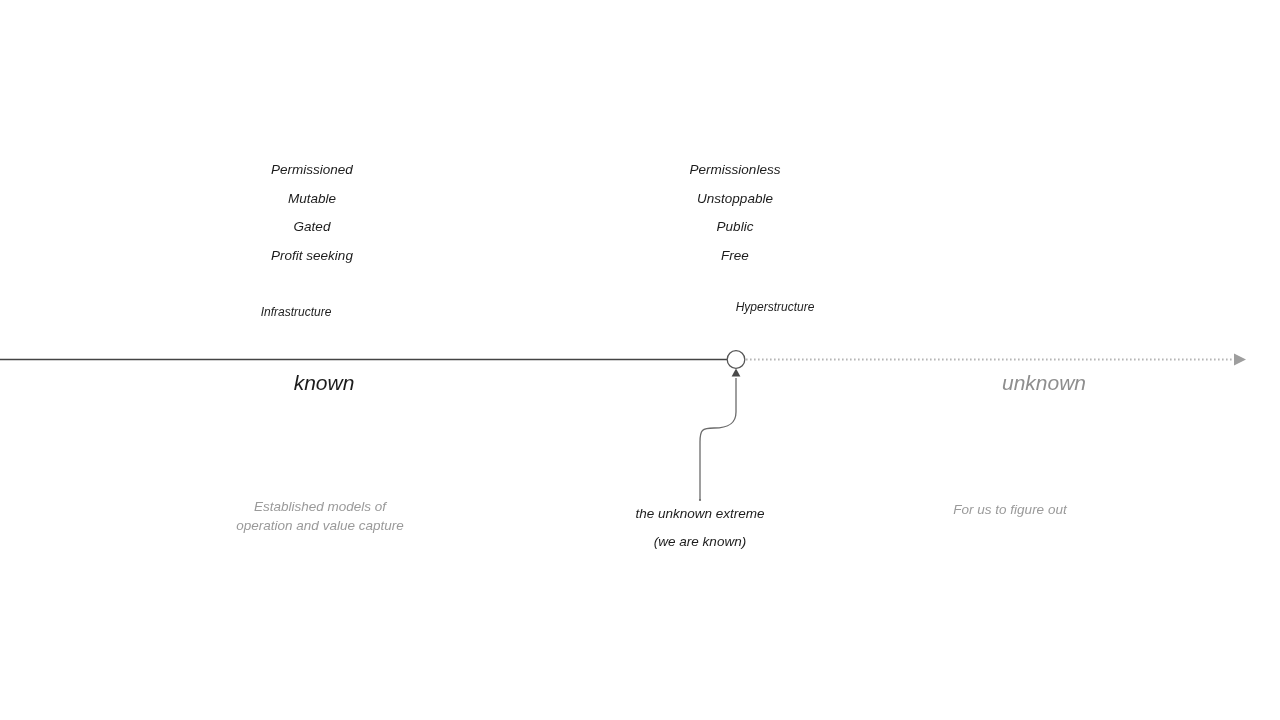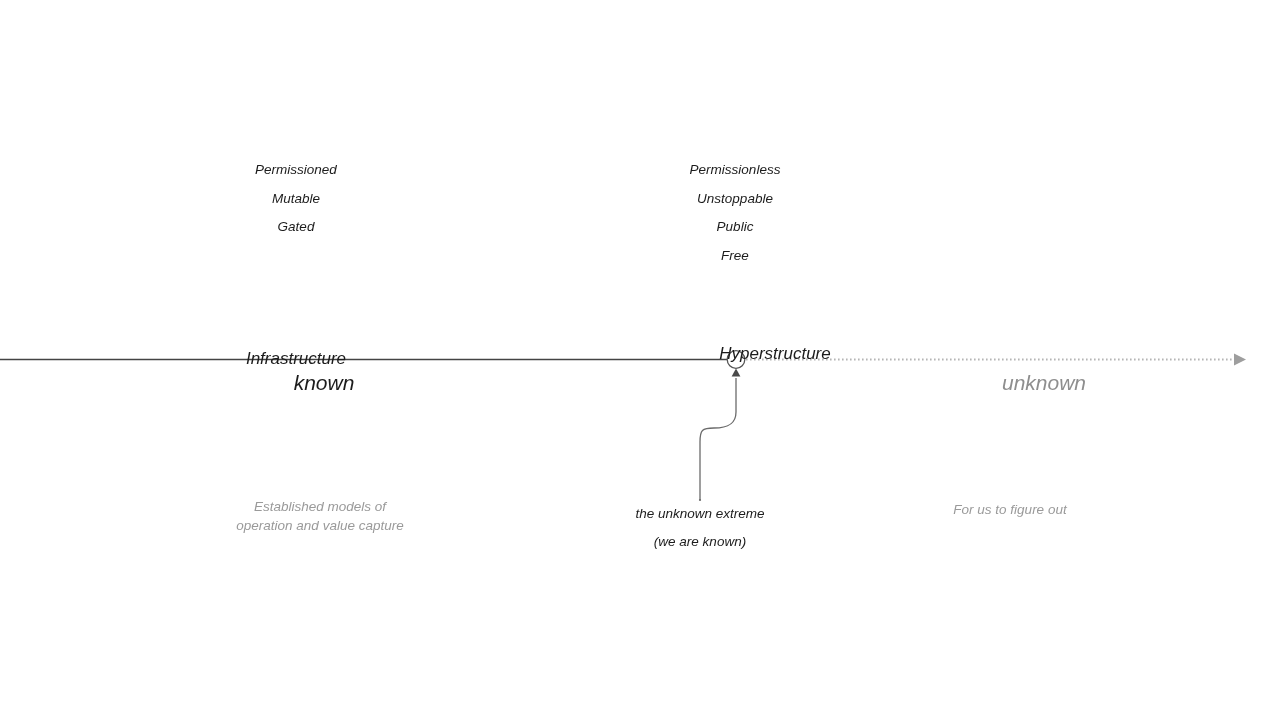--- a/index.html
+++ b/index.html
@@ -40,26 +40,25 @@
     line-height: 28.5px;
     white-space: nowrap;
   }
   .attr-col .attr-line {
     display: block;
   }
 
   .struct-label {
     position: absolute;
     font-style: italic;
-    font-size: 17px;
+    font-size: 12px;
     color: #1c1c1c;
     white-space: nowrap;
     text-align: center;
     transform: translateX(-50%);
-    margin-top: 44px;
   }
 
   .pole-label {
     position: absolute;
     font-style: italic;
     font-size: 21px;
     white-space: nowrap;
     text-align: center;
     transform: translateX(-50%);
     margin-left: 28px;
@@ -100,24 +99,25 @@
              C 728 428, 736 424, 736 412
              L 736 378" fill="none" stroke="#6b6b6b" stroke-width="1.3" stroke-linecap="butt" stroke-linejoin="round"></path>
 
     <path d="M 736 368.5 L 731.6 376.5 L 740.4 376.5 Z" fill="#4a4a4a"></path>
 
     <circle cx="700" cy="500" r="1.1" fill="#6b6b6b"></circle>
 
     <circle cx="736" cy="359.5" r="8.8" fill="#ffffff" stroke="#555555" stroke-width="1.3"></circle>
   </svg>
 
-  <div class="attr-col" style="left:196px; top:156px; width:200px;">
+  <div class="attr-col" style="left:212px; top:156px; width:200px;">
     <span class="attr-line">Permissioned</span>
     <span class="attr-line">Mutable</span>
     <span class="attr-line">Gated</span>
+    <span class="attr-line">Profit seeking</span>
   </div>
 
   <div class="struct-label" style="left:296px; top:305px;">Infrastructure</div>
 
   <div class="pole-label pole-known" style="left:296px; top:371px;">known</div>
 
   <div class="caption caption-muted" style="left:320px; top:497px;text-align:center;">
     <span class="cap-line">Established models of</span>
     <span class="cap-line">operation and value capture</span>
   </div>

